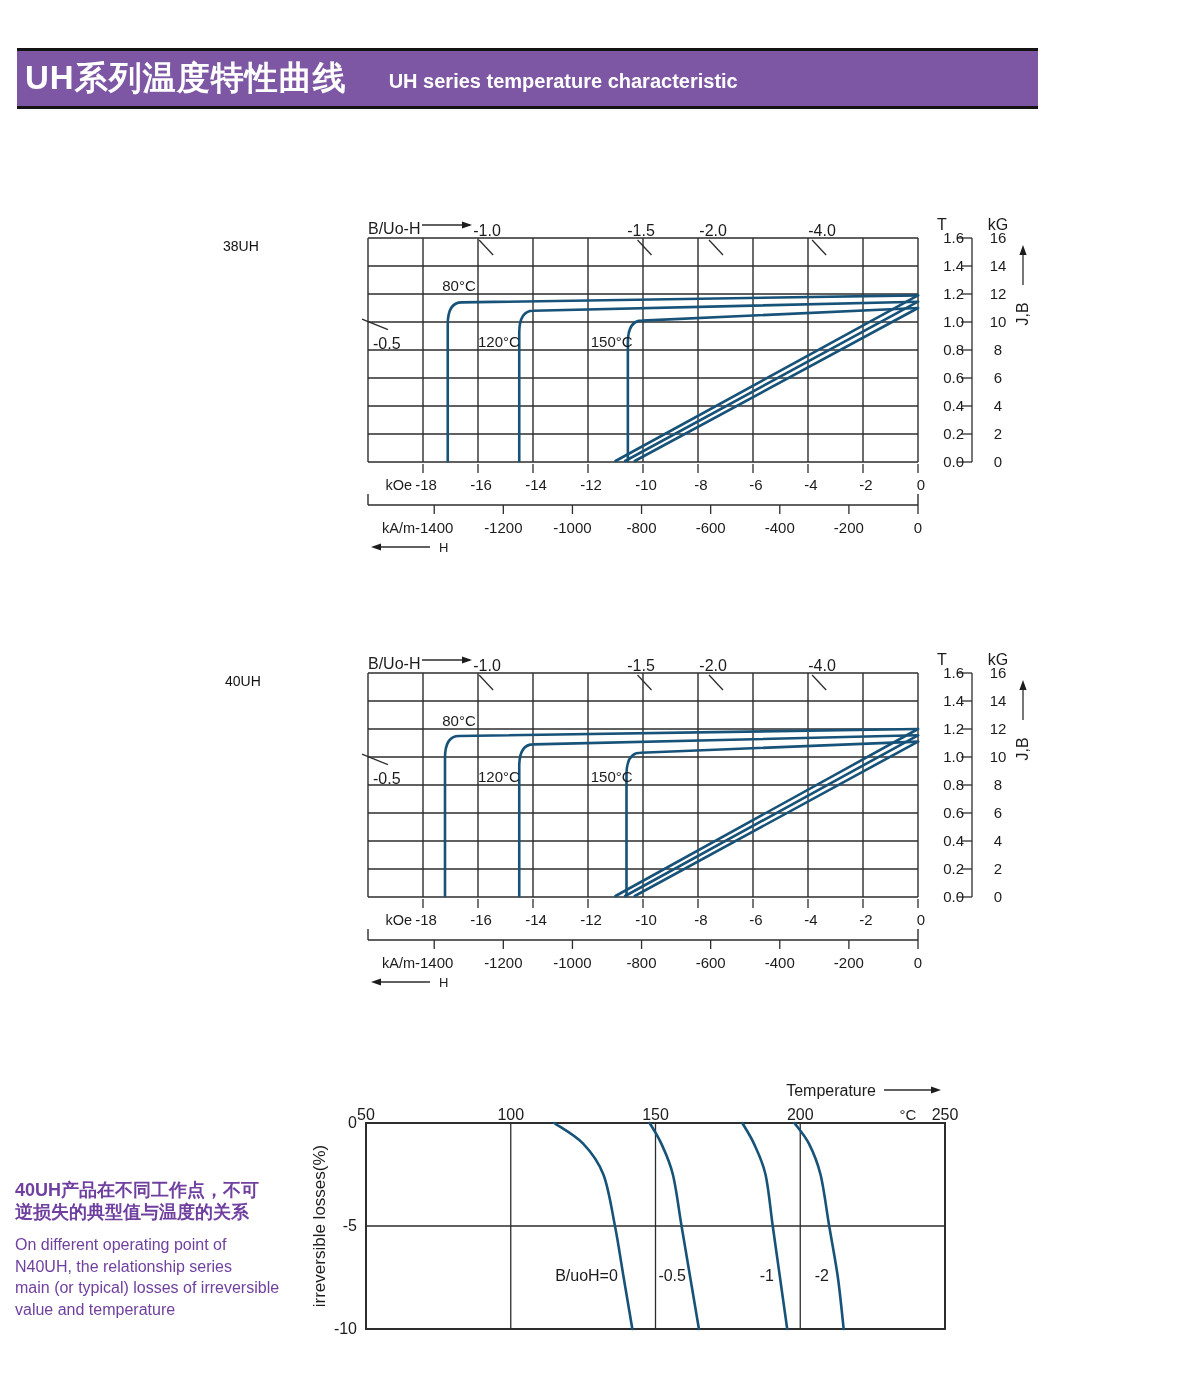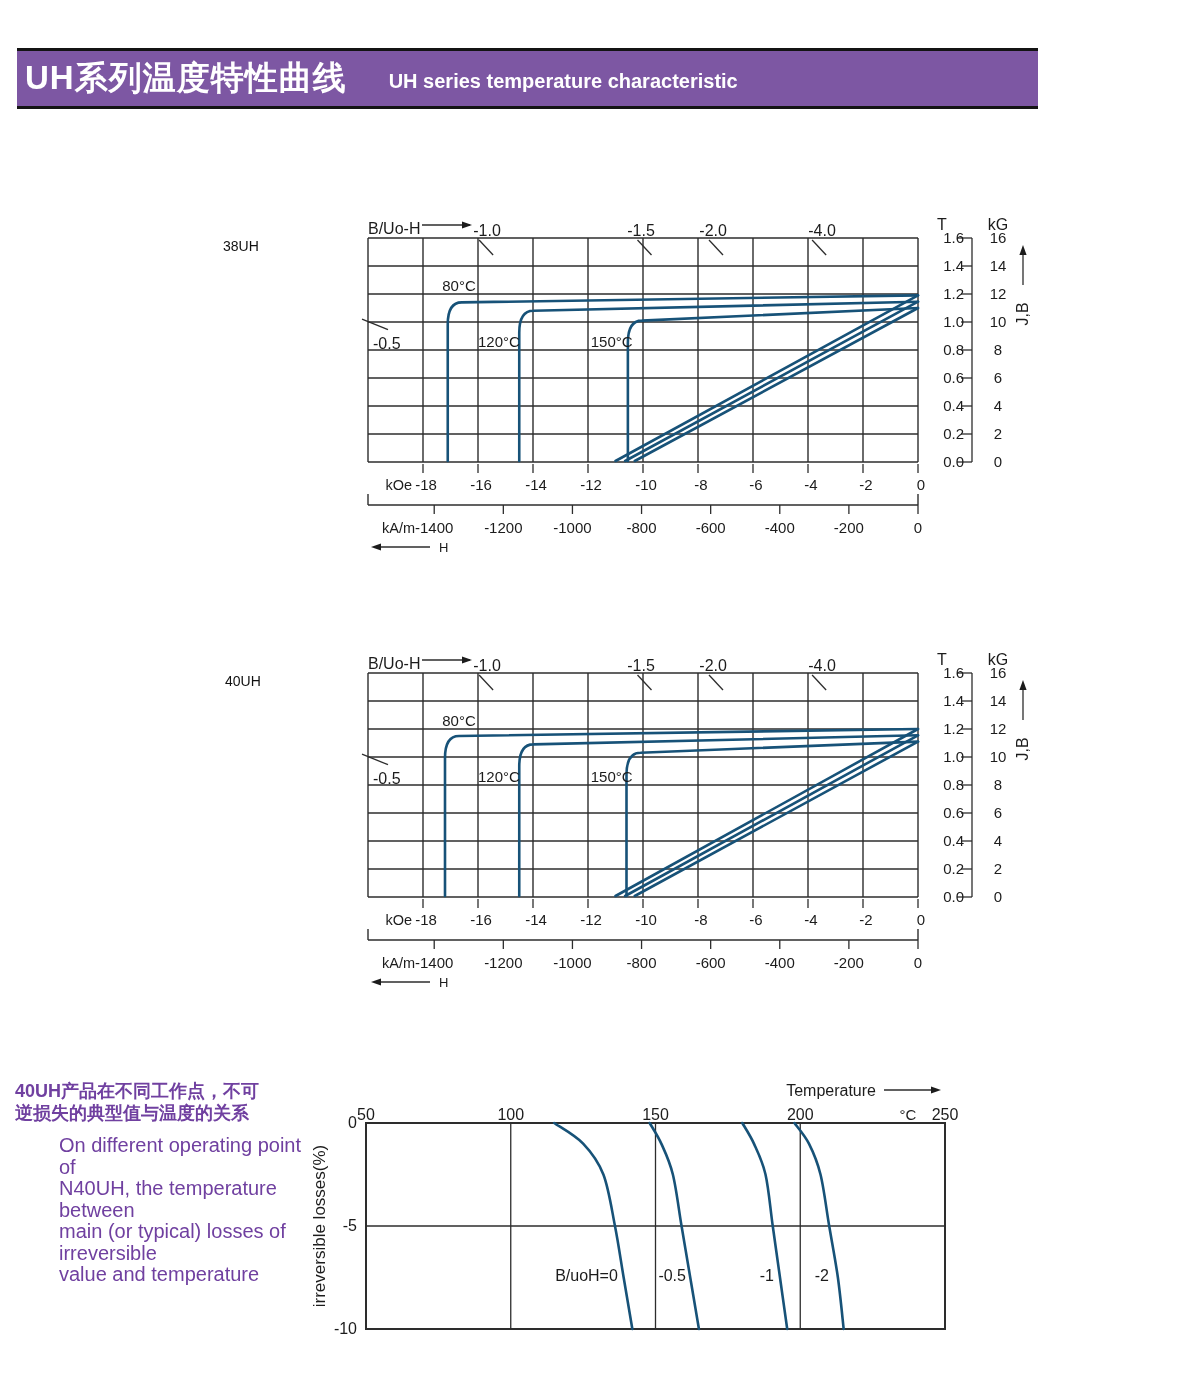--- a/index.html
+++ b/index.html
@@ -5,23 +5,23 @@
   html,body{margin:0;padding:0;background:#fff;}
   #page{position:relative;width:1200px;height:1395px;background:#fff;overflow:hidden;
         font-family:"Liberation Sans","DejaVu Sans",sans-serif;color:#1c1c1c;}
   #banner{position:absolute;left:17px;top:48px;width:1021px;height:55px;
           border-top:3px solid #141414;border-bottom:3px solid #141414;
           display:flex;align-items:center;}
   #banner .zh{font-size:33px;font-weight:bold;color:#fff;margin-left:8px;letter-spacing:1px;white-space:nowrap;}
   #banner .en{font-size:20px;font-weight:bold;color:#fff;margin-left:42px;white-space:nowrap;padding-top:6px;}
   .chart-title{position:absolute;font-size:14px;color:#111;}
   svg{position:absolute;}
-  #sidenote{position:absolute;left:15px;top:1080px;width:300px;}
+  #sidenote{position:absolute;left:15px;top:1179px;width:300px;}
   #sidenote .zh{font-size:18px;font-weight:bold;line-height:22px;white-space:nowrap;}
-  #sidenote .en{font-size:20px;line-height:21.5px;margin-top:11px;margin-left:44px;}
+  #sidenote .en{font-size:16px;line-height:21.5px;margin-top:11px;}
 </style>
 </head>
 <body>
 
 <div id="page">
 
   <div id="banner" style="background: rgb(125, 87, 163);">
     <span class="zh">UH系列温度特性曲线</span>
     <span class="en">UH series temperature characteristic</span>
   </div>
@@ -301,19 +301,19 @@
       <text x="814.725" y="1280.5" font-size="16" fill="#1c1c1c" text-anchor="start" font-family="&quot;Liberation Sans&quot;,&quot;DejaVu Sans&quot;,sans-serif">-2</text>
     </svg>
 
   <div id="sidenote">
     <div class="zh" style="color: rgb(112, 64, 160);">
       <div>40UH产品在不同工作点，不可</div>
       <div>逆损失的典型值与温度的关系</div>
     </div>
     <div class="en" style="color: rgb(112, 64, 160);">
       <div>On different operating point of</div>
-      <div>N40UH,  the temperature between</div>
+      <div>N40UH,  the relationship series</div>
       <div>main (or typical) losses of irreversible</div>
       <div>value and temperature</div>
     </div>
   </div>
 
 </div>
 
 </body></html>

